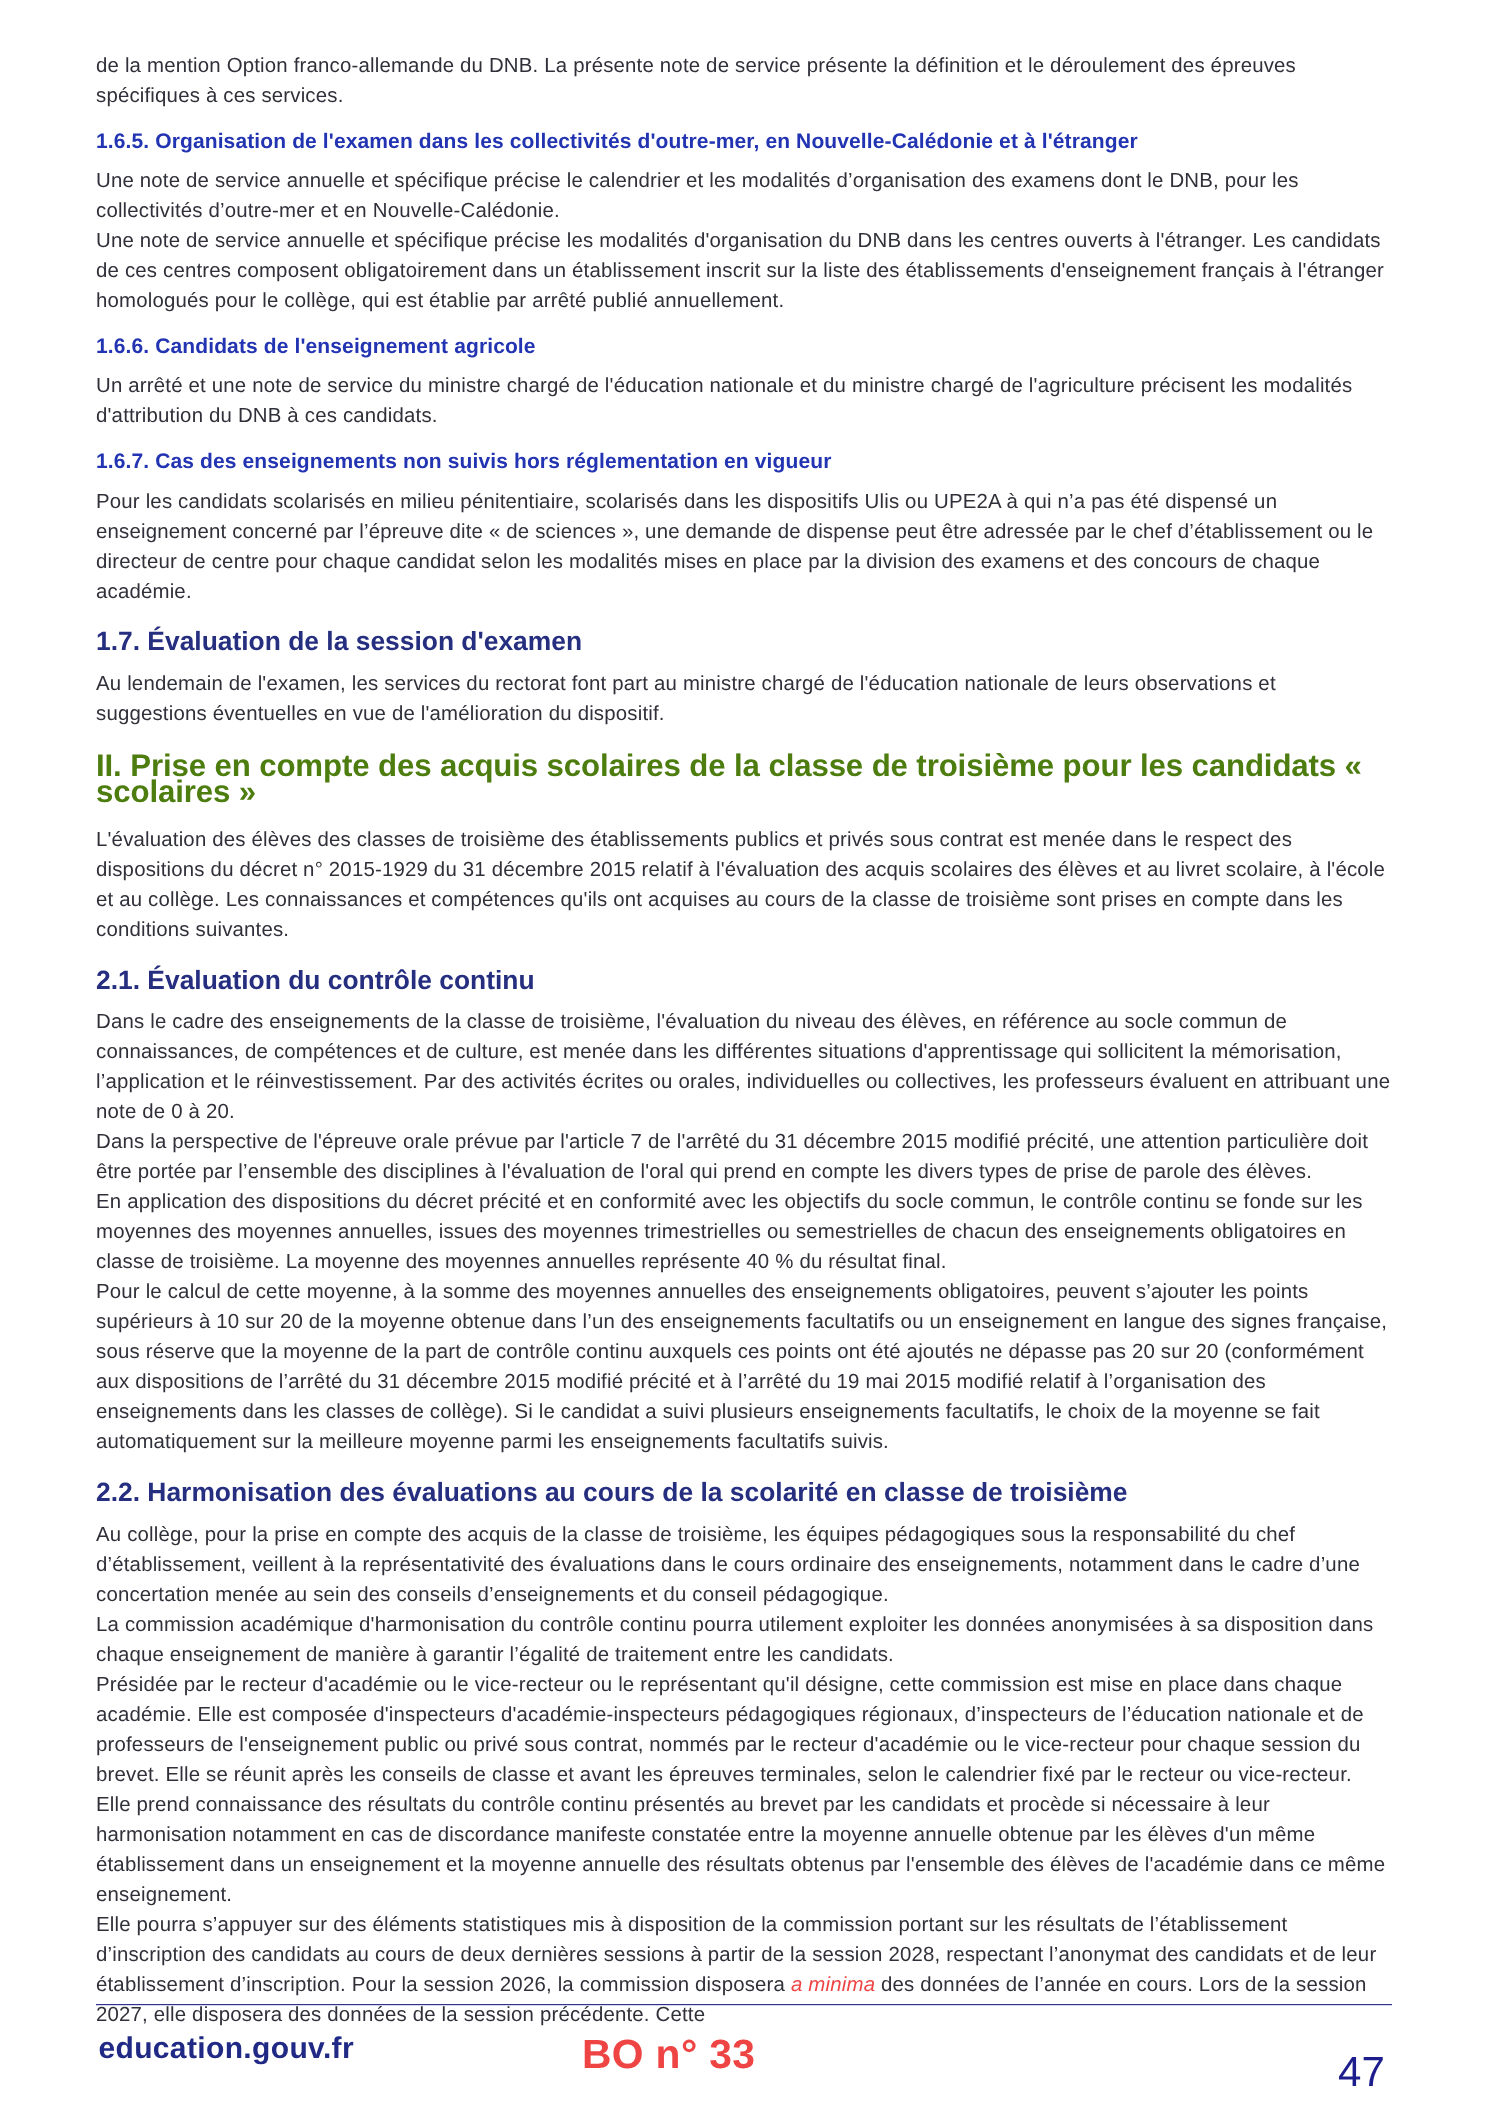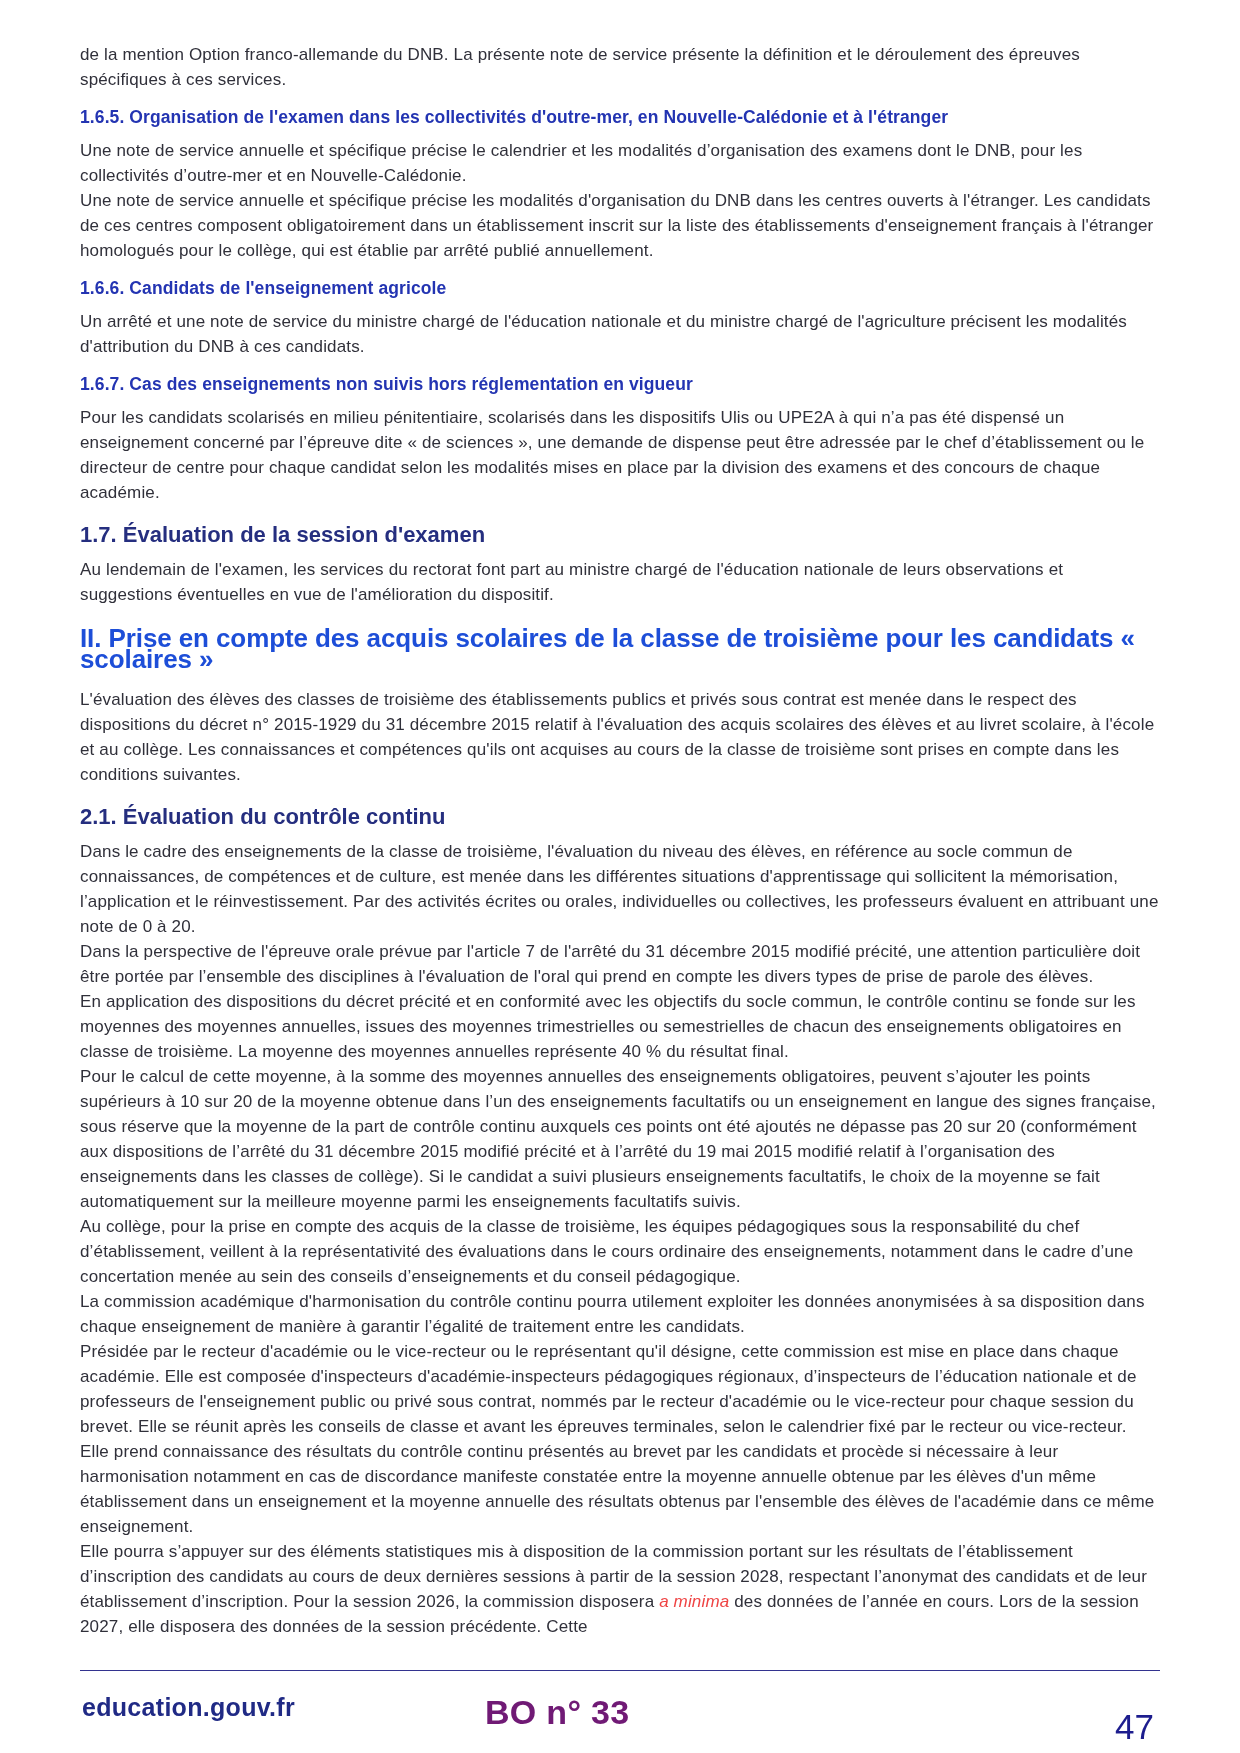--- a/index.html
+++ b/index.html
@@ -23,40 +23,40 @@
     font-size:17.5px;line-height:24px;font-weight:700;
     letter-spacing:0.1px;
     margin:13px 0 9px 0;
   }
   h2.mid{
     color:#252e7f;
     font-size:22px;line-height:27px;font-weight:700;
     margin:16px 0 9px 0;
   }
   h1.big{
-    color:#1d4ed8;
+    color:#4d7c0f;
     font-size:26px;line-height:21px;font-weight:700;
     letter-spacing:-0.1px;
     margin:21px 0 17px 0;
   }
   .italic{font-style:italic;color:#ef4444;}
   .footer{
     position:absolute;left:80px;right:80px;bottom:0;height:83px;
   }
   .footer-rule{
     border:none;border-top:1.5px solid #33338f;margin:0;
   }
   .footer-row{position:relative;height:80px;}
   .footer-site{
     position:absolute;left:2px;top:22px;
     font-size:25px;font-weight:700;color:#202a85;letter-spacing:0.3px;
   }
   .footer-bo{
     position:absolute;left:405px;top:22px;
-    font-size:34px;font-weight:700;color:#701a75;letter-spacing:0.3px;
+    font-size:34px;font-weight:700;color:#ef4444;letter-spacing:0.3px;
   }
   .footer-pageno{
     position:absolute;right:6px;top:36px;
     font-size:35px;font-weight:400;color:#1d1d8e;
   }
 </style>
 </head>
 <body>
 
 <div class="page">
@@ -79,20 +79,21 @@
 
     <h1 class="big">II. Prise en compte des acquis scolaires de la classe de troisième pour les candidats « scolaires »</h1>
     <p class="body">L'évaluation des élèves des classes de troisième des établissements publics et privés sous contrat est menée dans le respect des dispositions du décret n° 2015-1929 du 31 décembre 2015 relatif à l'évaluation des acquis scolaires des élèves et au livret scolaire, à l'école et au collège. Les connaissances et compétences qu'ils ont acquises au cours de la classe de troisième sont prises en compte dans les conditions suivantes.</p>
 
     <h2 class="mid">2.1. Évaluation du contrôle continu</h2>
     <p class="body">Dans le cadre des enseignements de la classe de troisième, l'évaluation du niveau des élèves, en référence au socle commun de connaissances, de compétences et de culture, est menée dans les différentes situations d'apprentissage qui sollicitent la mémorisation, l’application et le réinvestissement. Par des activités écrites ou orales, individuelles ou collectives, les professeurs évaluent en attribuant une note de 0 à 20.
 Dans la perspective de l'épreuve orale prévue par l'article 7 de l'arrêté du 31 décembre 2015 modifié précité, une attention particulière doit être portée par l’ensemble des disciplines à l'évaluation de l'oral qui prend en compte les divers types de prise de parole des élèves.
 En application des dispositions du décret précité et en conformité avec les objectifs du socle commun, le contrôle continu se fonde sur les moyennes des moyennes annuelles, issues des moyennes trimestrielles ou semestrielles de chacun des enseignements obligatoires en classe de troisième. La moyenne des moyennes annuelles représente 40 % du résultat final.
 Pour le calcul de cette moyenne, à la somme des moyennes annuelles des enseignements obligatoires, peuvent s’ajouter les points supérieurs à 10 sur 20 de la moyenne obtenue dans l’un des enseignements facultatifs ou un enseignement en langue des signes française, sous réserve que la moyenne de la part de contrôle continu auxquels ces points ont été ajoutés ne dépasse pas 20 sur 20 (conformément aux dispositions de l’arrêté du 31 décembre 2015 modifié précité et à l’arrêté du 19 mai 2015 modifié relatif à l’organisation des enseignements dans les classes de collège). Si le candidat a suivi plusieurs enseignements facultatifs, le choix de la moyenne se fait automatiquement sur la meilleure moyenne parmi les enseignements facultatifs suivis.</p>
 
+    <h2 class="mid">2.2. Harmonisation des évaluations au cours de la scolarité en classe de troisième</h2>
     <p class="body"><span>Au collège, pour la prise en compte des acquis de la classe de troisième, les équipes pédagogiques sous la responsabilité du chef d’établissement, veillent à la représentativité des évaluations dans le cours ordinaire des enseignements, notamment dans le cadre d’une concertation menée au sein des conseils d’enseignements et du conseil pédagogique.
 La commission académique d'harmonisation du contrôle continu pourra utilement exploiter les données anonymisées à sa disposition dans chaque enseignement de manière à garantir l’égalité de traitement entre les candidats.
 Présidée par le recteur d'académie ou le vice-recteur ou le représentant qu'il désigne, cette commission est mise en place dans chaque académie. Elle est composée d'inspecteurs d'académie-inspecteurs pédagogiques régionaux, d’inspecteurs de l’éducation nationale et de professeurs de l'enseignement public ou privé sous contrat, nommés par le recteur d'académie ou le vice-recteur pour chaque session du brevet. Elle se réunit après les conseils de classe et avant les épreuves terminales, selon le calendrier fixé par le recteur ou vice-recteur.
 Elle prend connaissance des résultats du contrôle continu présentés au brevet par les candidats et procède si nécessaire à leur harmonisation notamment en cas de discordance manifeste constatée entre la moyenne annuelle obtenue par les élèves d'un même établissement dans un enseignement et la moyenne annuelle des résultats obtenus par l'ensemble des élèves de l'académie dans ce même enseignement.
 Elle pourra s’appuyer sur des éléments statistiques mis à disposition de la commission portant sur les résultats de l’établissement d’inscription des candidats au cours de deux dernières sessions à partir de la session 2028, respectant l’anonymat des candidats et de leur établissement d’inscription. Pour la session 2026, la commission disposera </span><span class="italic">a minima</span><span> des données de l’année en cours. Lors de la session 2027, elle disposera des données de la session précédente. Cette</span></p>
 
   </main>
 
   <footer class="footer">
     <hr class="footer-rule">

